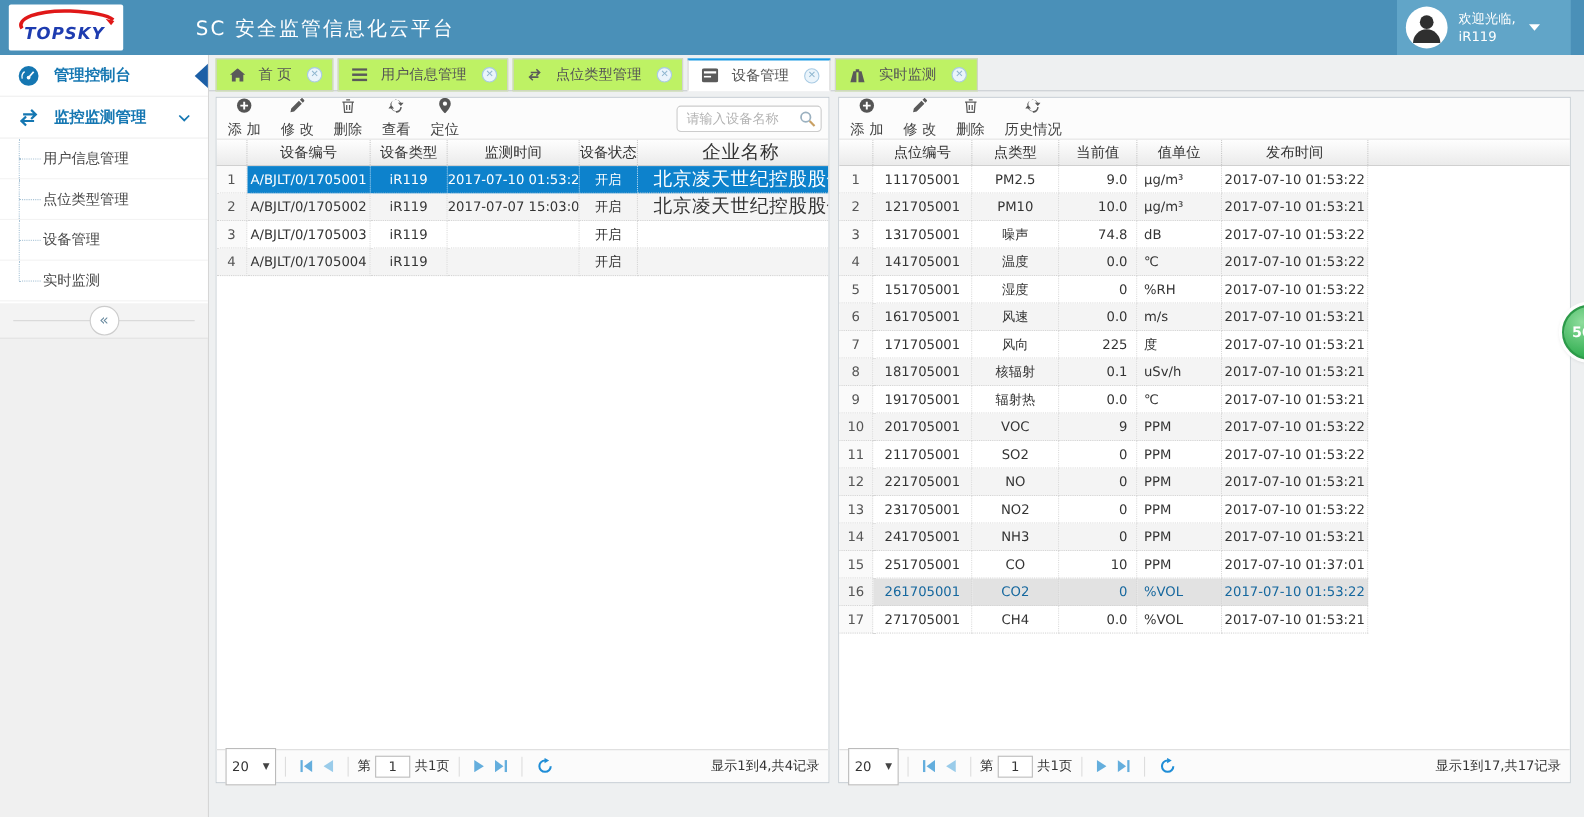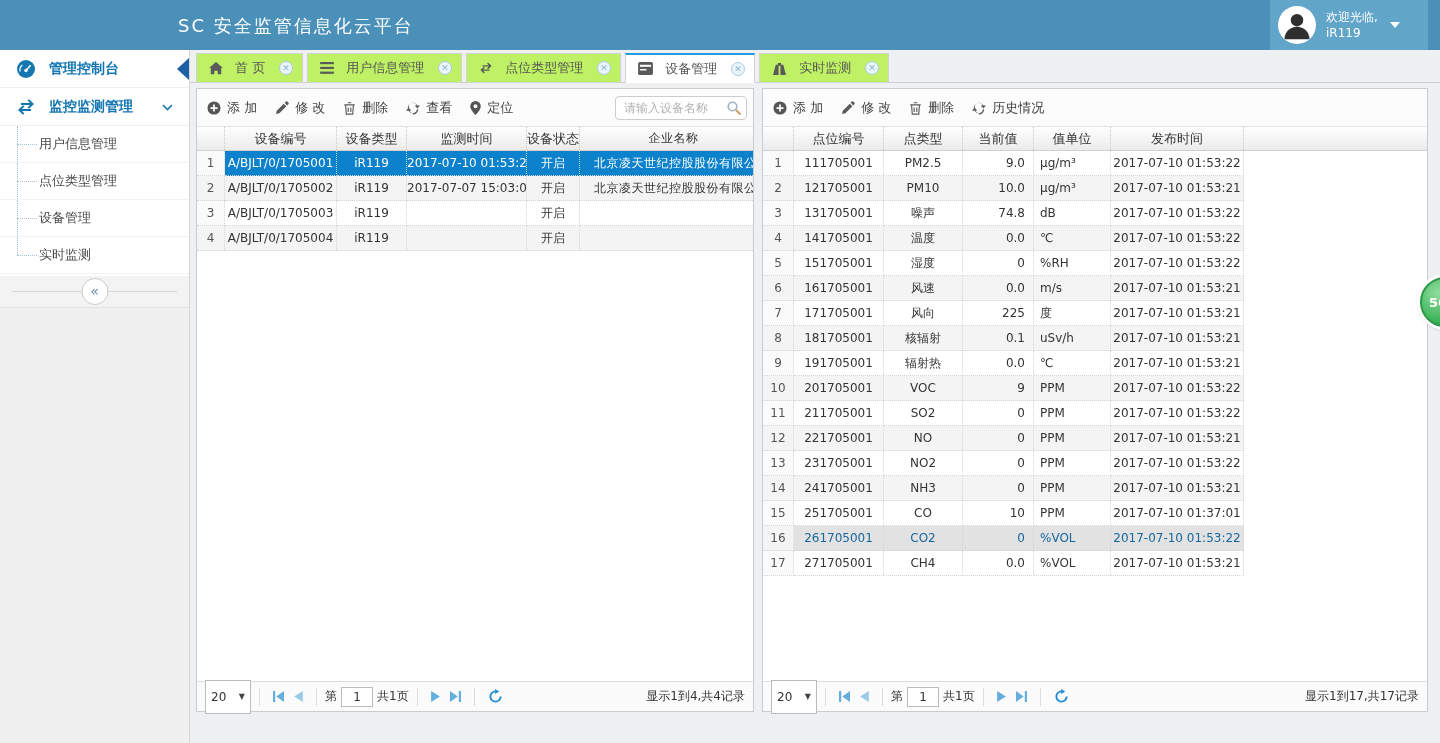--- a/index.html
+++ b/index.html
@@ -42,21 +42,21 @@
   .tab .tab-label { margin:0 14px 0 12px; }
   .tab.active { background:#fff; border-top:2px solid #1d9be3; border-bottom:1px solid #fff; margin-bottom:-1px; }
   .tab-close { width:14px; height:14px; border-radius:50%; border:1px solid #a9cbe4; background:#eaf4fb; color:#8fb6cf; font-size:9px; line-height:12px; text-align:center; flex:none; }
 
   
   .panel { position:absolute; top:88px; height:624px; background:#fff; border:1px solid #c5cdd3; }
   .panel.left  { left:196px; width:558px; }
   .panel.right { left:762px; width:666px; }
 
   .toolbar { position:relative; height:38px; background:#fcfcfc; border-bottom:1px solid #e3e3e3; display:flex; align-items:center; padding-left:10px; }
-  .tbtn { display:flex; align-items:center; gap:6px; margin-right:18px; font-size:13px; color:#444; cursor:pointer; }
+  .tbtn { display:flex; align-items:center; gap:6px; margin-right:18px; font-size:13px; color:#444; cursor:pointer;flex-direction:column; }
   .tbtn svg { flex:none; }
   .searchbox { position:absolute; right:6px; top:7px; width:132px; height:24px; }
   .searchbox input { width:100%; height:100%; border:1px solid #ccc; border-radius:4px; padding:0 24px 0 8px; font-size:12px; color:#555; outline:none; font-family:inherit; }
   .searchbox input::placeholder { color:#b3b3b3; }
   .searchbox .mag { position:absolute; right:5px; top:4px; cursor:pointer; }
 
   .grid-head { display:flex; height:24px; background:linear-gradient(#fefefe,#ebebeb); border-bottom:1px solid #d0d0d0; font-size:13px; color:#333; }
   .grid-head .th { display:flex; align-items:center; justify-content:center; border-right:1px dotted #c8c8c8; white-space:nowrap; overflow:hidden; }
   .grid-body { position:relative; height:531px; overflow:hidden; background:#fff; }
   .tr { display:flex; height:25px; cursor:pointer; }
@@ -65,21 +65,21 @@
   .tr:nth-child(even) .td:not(.filler) { background:#f4f4f4; }
   .tr.selected .td:not(.rownum) { background:#0d82cc; color:#fff; border-right-color:rgba(255,255,255,.75); }
   .tr.hover-row .td:not(.rownum):not(.filler) { background:#e2e2e2; color:#15679e; }
 
   
   .lg .w0 { width:28px; }
   .lg .w1 { width:112px; text-align:center; }
   .lg .w2 { width:70px;  text-align:center; }
   .lg .w3 { width:120px; text-align:center; }
   .lg .w4 { width:53px;  text-align:center; }
-  .lg .w5 { flex:1; text-align:right; padding-left:14px; letter-spacing:.5px; border-right:none; font-size:12px; }
+  .lg .w5 { flex:1; text-align:right; padding-left:14px; letter-spacing:.5px; border-right:none; font-size:17px; }
   
   .rg .w0 { width:31px; }
   .rg .w1 { width:90px;  text-align:center; }
   .rg .w2 { width:79px;  text-align:center; }
   .rg .w3 { width:71px;  text-align:right; padding-right:8px; }
   .rg .w4 { width:77px;  text-align:left; padding-left:6px; }
   .rg .w5 { width:133px; text-align:center; }
   .rg .filler { flex:1; border-right:none; border-bottom:none; background:#fff; }
   .grid-head .th.filler { background:transparent; border-right:none; }
 
@@ -96,20 +96,27 @@
   
   .float-badge { position:absolute; left:1420px; top:277px; width:50px; height:50px; border-radius:50%; background:radial-gradient(circle at 35% 30%, #8fdd9d, #35b054 70%); border:2px solid #2c9a49; box-shadow:0 0 0 3px rgba(255,255,255,.95), 0 1px 5px rgba(0,0,0,.35); color:#fff; font-weight:bold; font-size:13px; display:flex; align-items:center; cursor:pointer; z-index:40; }
   .float-badge span { margin-left:7px; }
 </style>
 </head>
 <body>
 
 <div class="screen">
 
   <div class="header">
+    <div class="logo-box">
+      <svg class="logo-swoosh" width="96" height="20" viewBox="0 0 96 20">
+        <path d="M8 19 C2 10 22 2 52 3 C72 4 86 7 91 11" fill="none" stroke="#e01818" stroke-width="3.2"></path>
+        <path d="M92 12 l-8 -2 5 6 z" fill="#e01818"></path>
+      </svg>
+      <span class="logo-text">TOPSKY</span>
+    </div>
     <div class="app-title">SC 安全监管信息化云平台</div>
     <div class="user-box">
       <div class="avatar">
         <svg width="34" height="34" viewBox="0 0 24 24">
           <circle cx="12" cy="8.6" r="4.4" fill="#2f2f2f"></circle>
           <path d="M3.2 22 a8.8 8.8 0 0 1 17.6 0 z" fill="#2f2f2f"></path>
         </svg>
       </div>
       <div class="welcome">
         <div>欢迎光临,</div>

